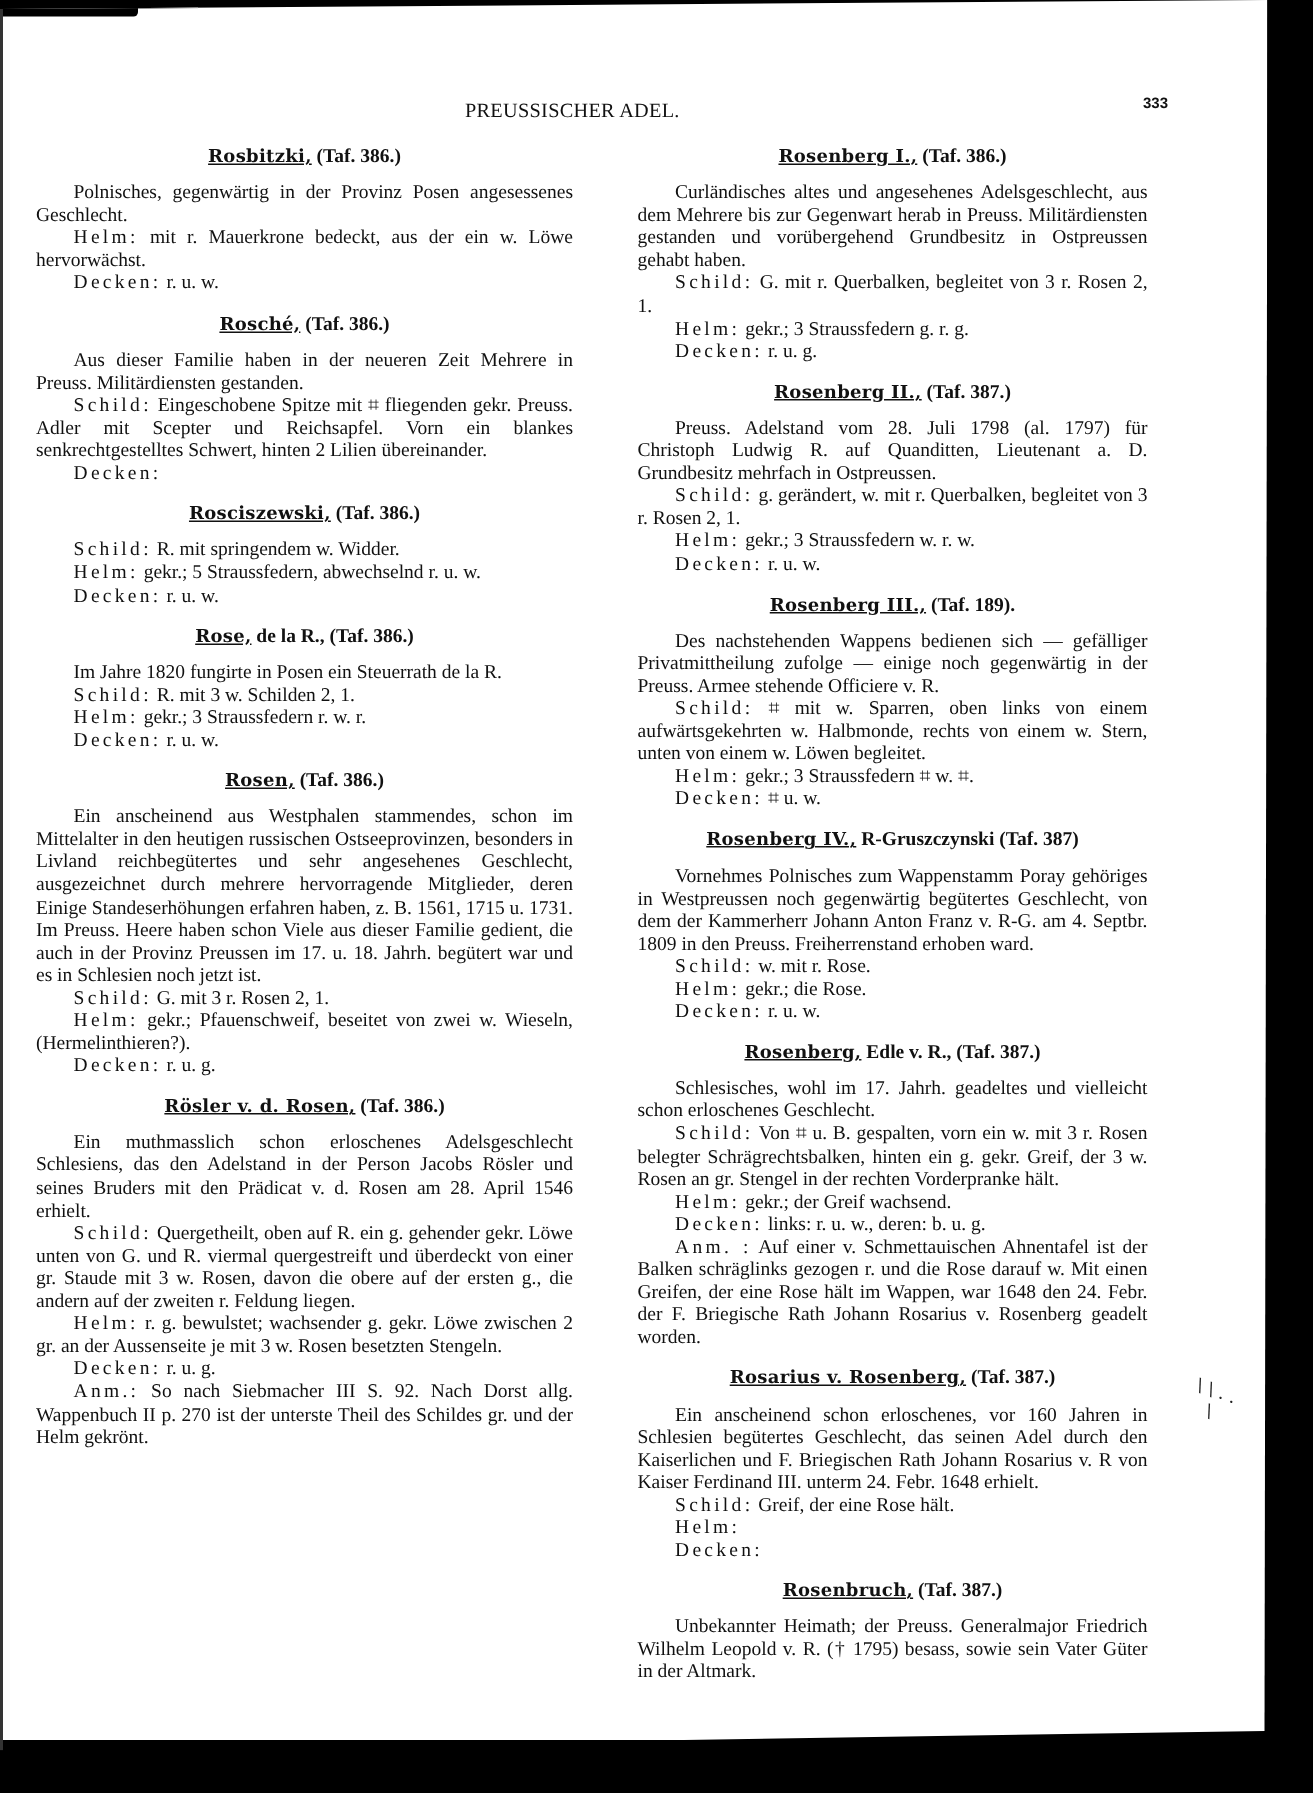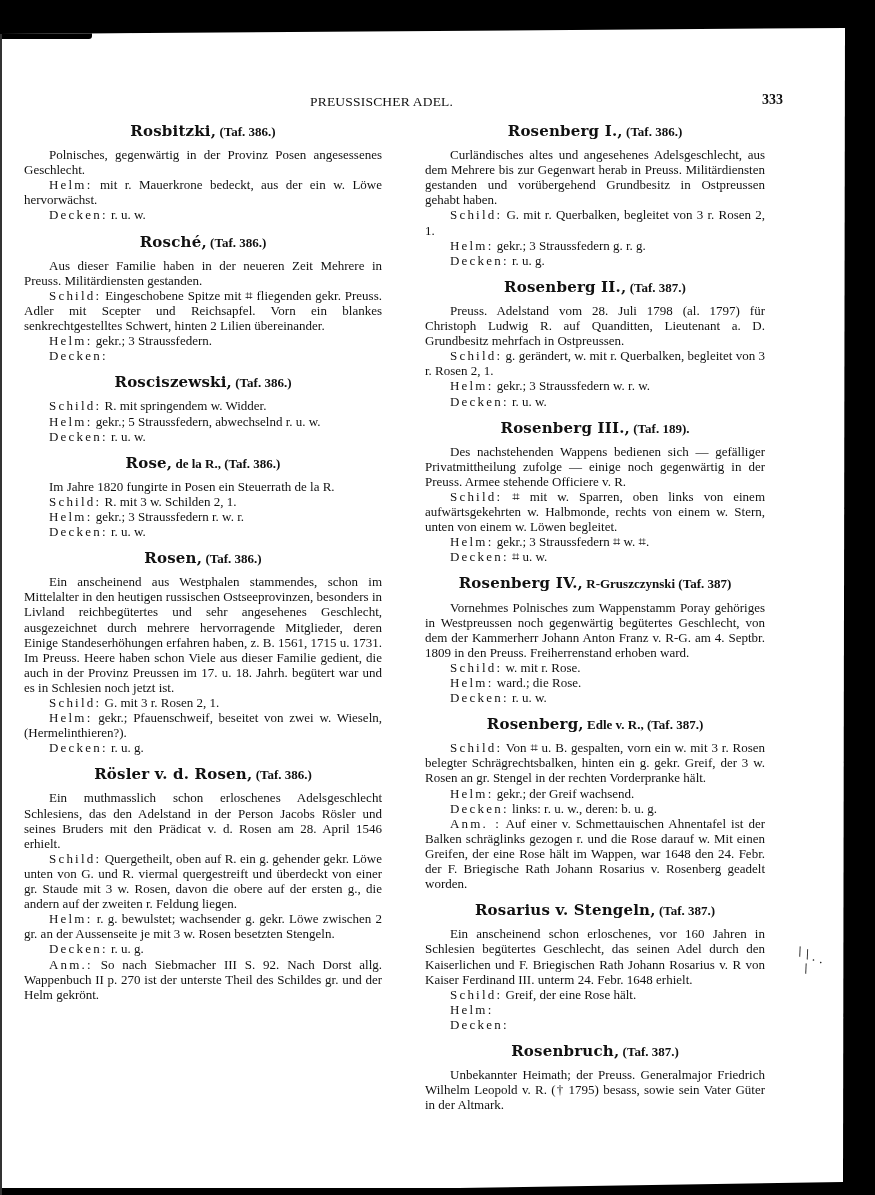--- a/index.html
+++ b/index.html
@@ -6,56 +6,55 @@
   body {
     width:875px; height:1195px; position:relative; overflow:hidden;
     background:#000;
     font-family:"DejaVu Serif","Liberation Serif",serif;
     color:#111;
   }
   .page {
     position:absolute; left:0; top:0; width:845px; height:1160px;
     background:#fff;
     clip-path: polygon(0 6px, 845px 0, 843px 1154px, 0 1167px);
-    margin-top: 28px;
   }
   .corner-smudge {
     position:absolute; left:0; top:0; width:92px; height:11px;
     background:#000; border-bottom-right-radius:3px;
   }
   .corner-smudge2 {
     position:absolute; left:92px; top:0; width:40px; height:6px;
     background:linear-gradient(90deg,#888,#eee);
   }
   .left-edge { position:absolute; left:0; top:0; width:2px; height:1167px; background:#333; }
   .header {
     position:absolute; top:66px; left:0; width:845px; height:20px;
   }
   .running-title {
     position:absolute; left:310px; top:0;
     font-family:"Liberation Serif",serif; font-size:13.5px; letter-spacing:0.2px;
   }
   .page-number {
     position:absolute; left:762px; top:-2px;
-    font-family:Liberation Serif, serif; font-size:14px; font-weight:bold;text-align:right;
+    font-family:Liberation Sans, sans-serif; font-size:10px; font-weight:bold;text-align:right;
   }
   .col {
     position:absolute; top:96px;
     font-family:"Liberation Serif",serif;
     font-size:13px; line-height:15.1px;
     text-align:justify;
   }
   .col.left { left:24px; width:358px; }
   .col.right { left:425px; width:340px; }
   .entry { margin-bottom:12px; }
   .entry-title {
     text-align:center; margin:0 0 8px 0; font-size:13px;
   }
   .entry-name {
-    font-family:"DejaVu Serif",serif; font-weight:bold; font-size:15px; letter-spacing:0.2px;
+    font-family:"DejaVu Serif",serif; font-weight:bold; font-size:12px; letter-spacing:0.2px;text-decoration:underline;
   }
   .entry-suffix { font-size:13px;font-weight:bold; }
   .para { text-indent:25px; margin:0; hyphens:manual; }
   .field-label { letter-spacing:2.2px; }
   .scan-marks {
     position:absolute; left:795px; top:920px; font-size:12px; color:#222;
     transform:rotate(20deg);
   }
 </style>
 </head>
@@ -75,21 +74,20 @@
       <div class="entry">
         <div class="entry-title"><span class="entry-name">Rosbitzki,</span><span class="entry-suffix"> (Taf. 386.)</span></div>
         <p class="para"><span>Polnisches, gegenwärtig in der Provinz Posen angesessenes Geschlecht.</span></p>
         <p class="para"><span class="field-label">Helm:</span><span> mit r. Mauerkrone bedeckt, aus der ein w. Löwe hervorwächst.</span></p>
         <p class="para"><span class="field-label">Decken:</span><span> r. u. w.</span></p>
       </div>
       <div class="entry">
         <div class="entry-title"><span class="entry-name">Rosché,</span><span class="entry-suffix"> (Taf. 386.)</span></div>
         <p class="para"><span>Aus dieser Familie haben in der neueren Zeit Mehrere in Preuss. Militärdiensten gestanden.</span></p>
         <p class="para"><span class="field-label">Schild:</span><span> Eingeschobene Spitze mit ⌗ fliegenden gekr. Preuss. Adler mit Scepter und Reichsapfel. Vorn ein blankes senkrechtgestelltes Schwert, hinten 2 Lilien übereinander.</span></p>
-        <p class="para"><span class="field-label">Helm:</span><span> gekr.; 3 Straussfedern.</span></p>
         <p class="para"><span class="field-label">Decken:</span><span></span></p>
       </div>
       <div class="entry">
         <div class="entry-title"><span class="entry-name">Rosciszewski,</span><span class="entry-suffix"> (Taf. 386.)</span></div>
         <p class="para"><span class="field-label">Schild:</span><span> R. mit springendem w. Widder.</span></p>
         <p class="para"><span class="field-label">Helm:</span><span> gekr.; 5 Straussfedern, abwechselnd r. u. w.</span></p>
         <p class="para"><span class="field-label">Decken:</span><span> r. u. w.</span></p>
       </div>
       <div class="entry">
         <div class="entry-title"><span class="entry-name">Rose,</span><span class="entry-suffix"> de la R., (Taf. 386.)</span></div>
@@ -133,32 +131,33 @@
         <div class="entry-title"><span class="entry-name">Rosenberg III.,</span><span class="entry-suffix"> (Taf. 189).</span></div>
         <p class="para"><span>Des nachstehenden Wappens bedienen sich — gefälliger Privatmittheilung zufolge — einige noch gegenwärtig in der Preuss. Armee stehende Officiere v. R.</span></p>
         <p class="para"><span class="field-label">Schild:</span><span> ⌗ mit w. Sparren, oben links von einem aufwärtsgekehrten w. Halbmonde, rechts von einem w. Stern, unten von einem w. Löwen begleitet.</span></p>
         <p class="para"><span class="field-label">Helm:</span><span> gekr.; 3 Straussfedern ⌗ w. ⌗.</span></p>
         <p class="para"><span class="field-label">Decken:</span><span> ⌗ u. w.</span></p>
       </div>
       <div class="entry">
         <div class="entry-title"><span class="entry-name">Rosenberg IV.,</span><span class="entry-suffix"> R-Gruszczynski (Taf. 387)</span></div>
         <p class="para"><span>Vornehmes Polnisches zum Wappenstamm Poray gehöriges in Westpreussen noch gegenwärtig begütertes Geschlecht, von dem der Kammerherr Johann Anton Franz v. R-G. am 4. Septbr. 1809 in den Preuss. Freiherrenstand erhoben ward.</span></p>
         <p class="para"><span class="field-label">Schild:</span><span> w. mit r. Rose.</span></p>
-        <p class="para"><span class="field-label">Helm:</span><span> ward.; die Rose.</span></p>
+        <p class="para"><span class="field-label">Helm:</span><span> gekr.; die Rose.</span></p>
         <p class="para"><span class="field-label">Decken:</span><span> r. u. w.</span></p>
       </div>
       <div class="entry">
         <div class="entry-title"><span class="entry-name">Rosenberg,</span><span class="entry-suffix"> Edle v. R., (Taf. 387.)</span></div>
+        <p class="para"><span>Schlesisches, wohl im 17. Jahrh. geadeltes und vielleicht schon erloschenes Geschlecht.</span></p>
         <p class="para"><span class="field-label">Schild:</span><span> Von ⌗ u. B. gespalten, vorn ein w. mit 3 r. Rosen belegter Schrägrechtsbalken, hinten ein g. gekr. Greif, der 3 w. Rosen an gr. Stengel in der rechten Vorderpranke hält.</span></p>
         <p class="para"><span class="field-label">Helm:</span><span> gekr.; der Greif wachsend.</span></p>
         <p class="para"><span class="field-label">Decken:</span><span> links: r. u. w., deren: b. u. g.</span></p>
         <p class="para"><span class="field-label">Anm. :</span><span> Auf einer v. Schmettauischen Ahnentafel ist der Balken schräglinks gezogen r. und die Rose darauf w. Mit einen Greifen, der eine Rose hält im Wappen, war 1648 den 24. Febr. der F. Briegische Rath Johann Rosarius v. Rosenberg geadelt worden.</span></p>
       </div>
       <div class="entry">
-        <div class="entry-title"><span class="entry-name">Rosarius v. Stengeln,</span><span class="entry-suffix"> (Taf. 387.)</span></div>
+        <div class="entry-title"><span class="entry-name">Rosarius v. Rosenberg,</span><span class="entry-suffix"> (Taf. 387.)</span></div>
         <p class="para"><span>Ein anscheinend schon erloschenes, vor 160 Jahren in Schlesien begütertes Geschlecht, das seinen Adel durch den Kaiserlichen und F. Briegischen Rath Johann Rosarius v. R von Kaiser Ferdinand III. unterm 24. Febr. 1648 erhielt.</span></p>
         <p class="para"><span class="field-label">Schild:</span><span> Greif, der eine Rose hält.</span></p>
         <p class="para"><span class="field-label">Helm:</span><span></span></p>
         <p class="para"><span class="field-label">Decken:</span><span></span></p>
       </div>
       <div class="entry">
         <div class="entry-title"><span class="entry-name">Rosenbruch,</span><span class="entry-suffix"> (Taf. 387.)</span></div>
         <p class="para"><span>Unbekannter Heimath; der Preuss. Generalmajor Friedrich Wilhelm Leopold v. R. († 1795) besass, sowie sein Vater Güter in der Altmark.</span></p>
       </div>
     </div>

